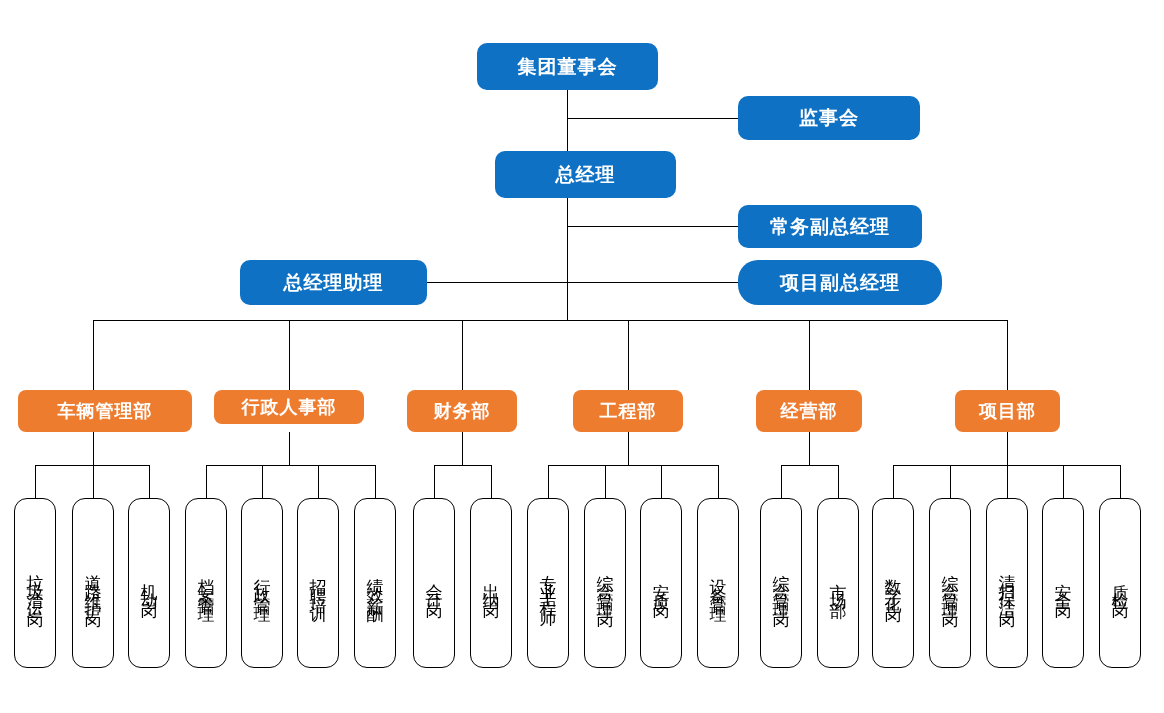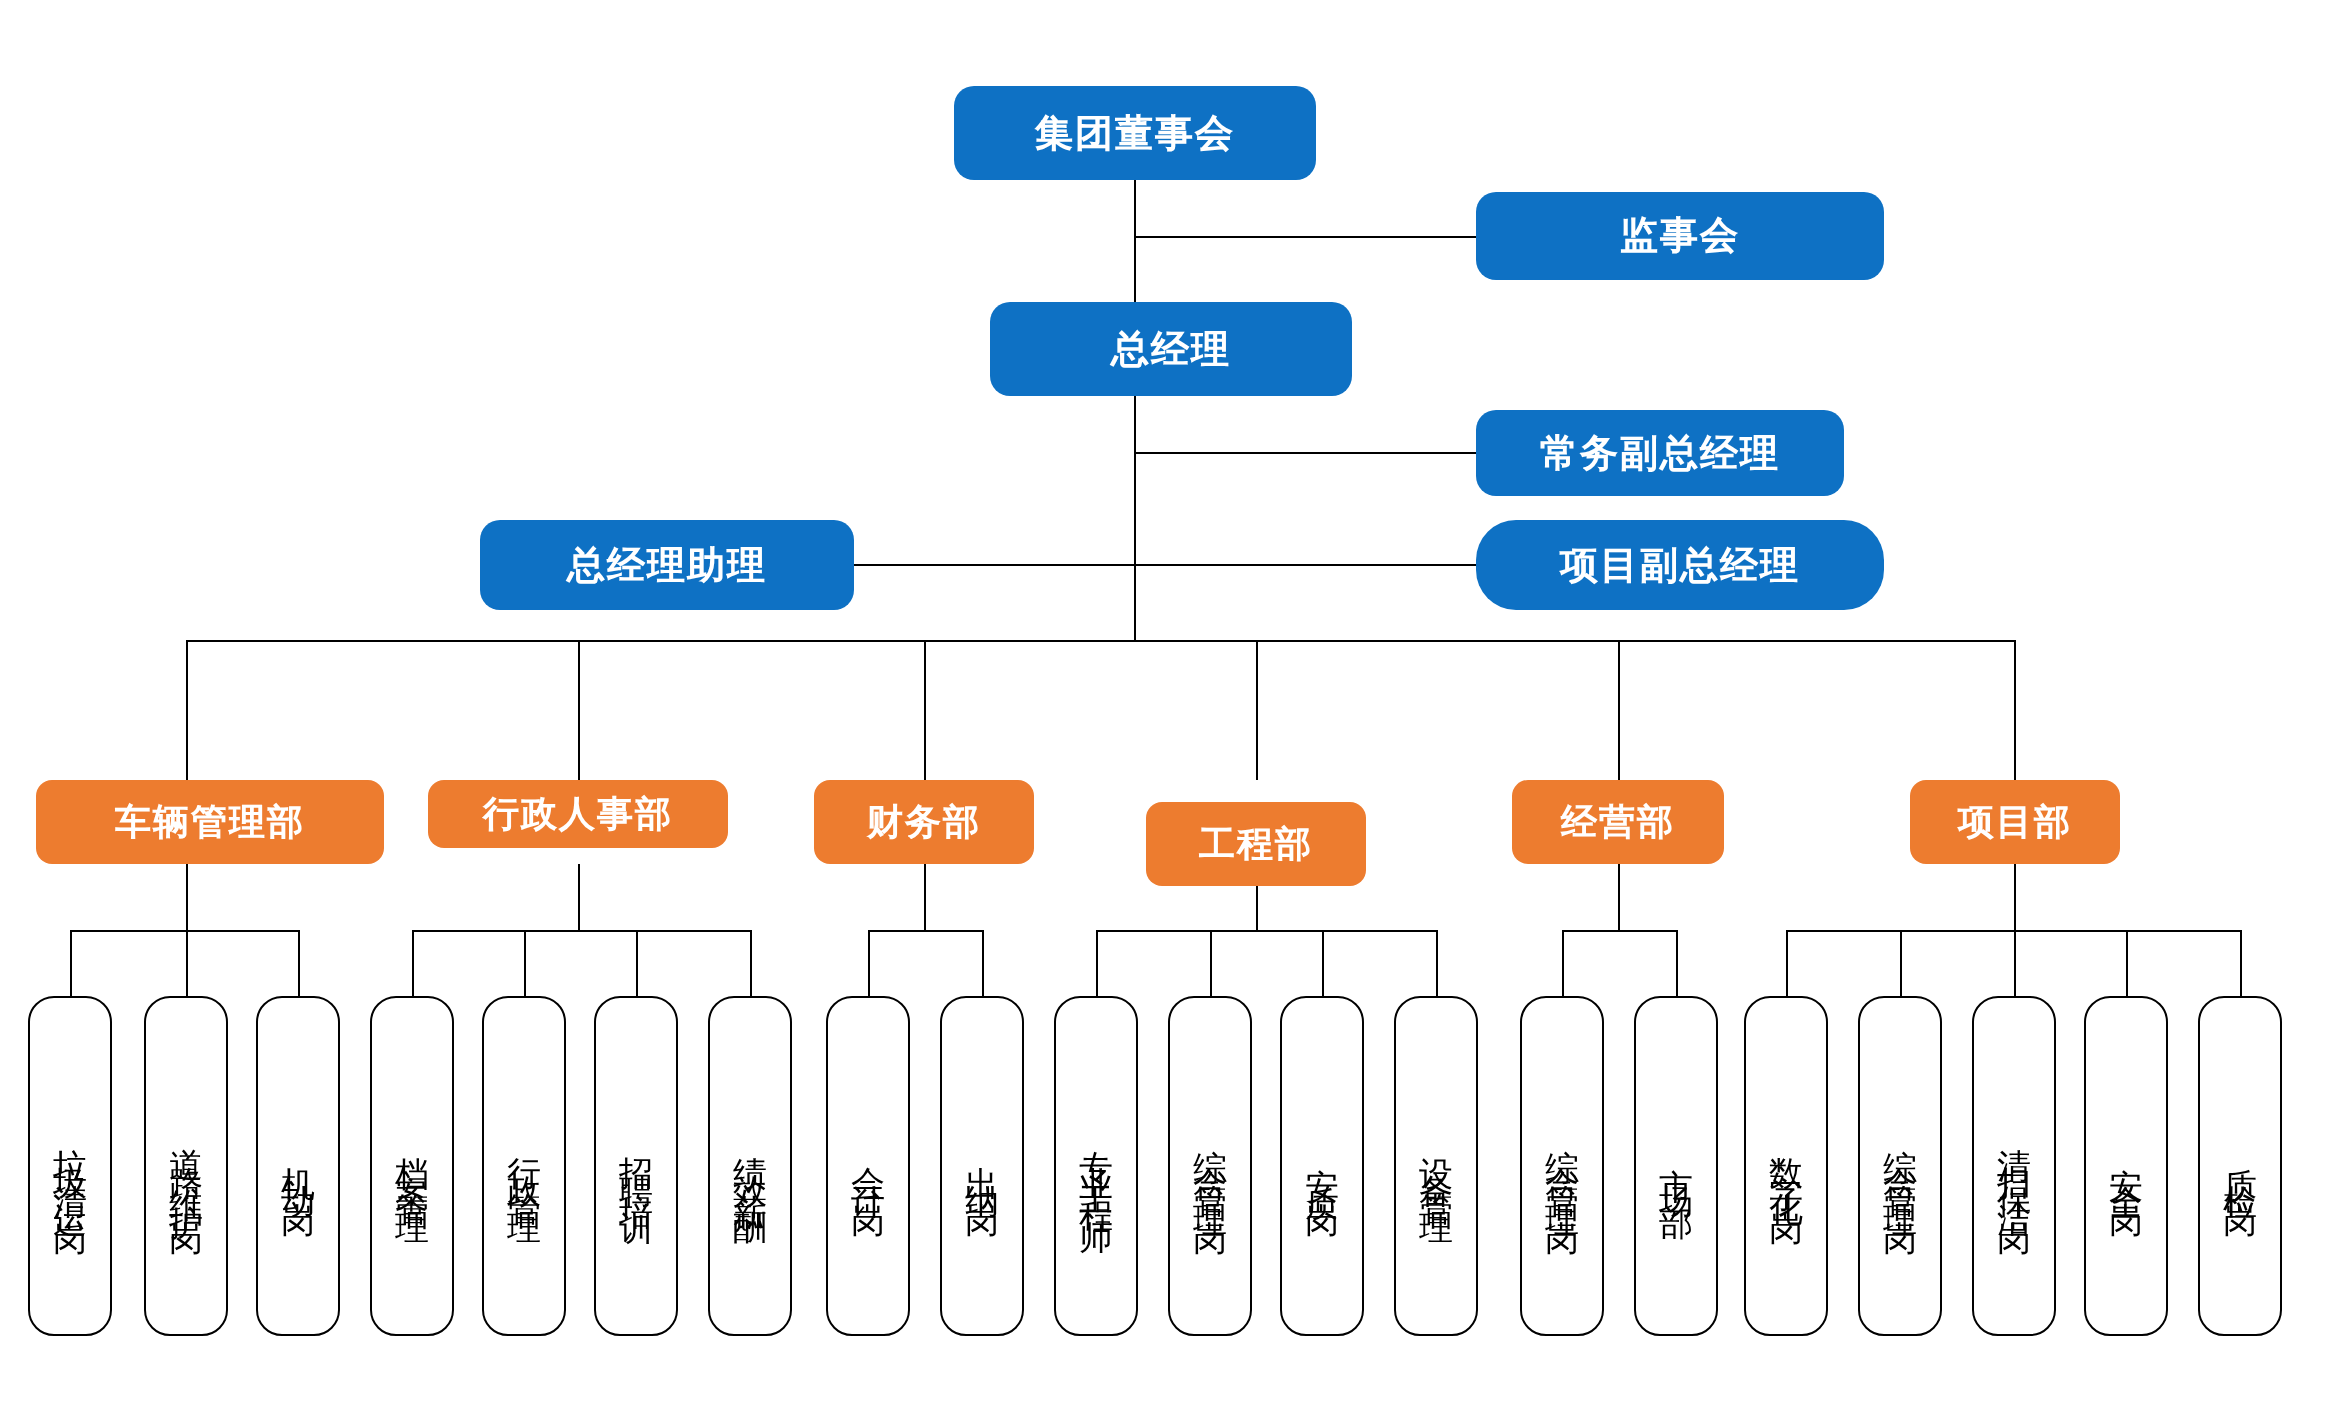--- a/index.html
+++ b/index.html
@@ -113,30 +113,30 @@
 
   <div class="line" style="left:1007px;top:432px;width:1px;height:33px;"></div>
   <div class="line" style="left:893px;top:465px;width:227px;height:1px;"></div>
   <div class="line" style="left:893px;top:465px;width:1px;height:33px;"></div>
   <div class="line" style="left:950px;top:465px;width:1px;height:33px;"></div>
   <div class="line" style="left:1007px;top:465px;width:1px;height:33px;"></div>
   <div class="line" style="left:1063px;top:465px;width:1px;height:33px;"></div>
   <div class="line" style="left:1120px;top:465px;width:1px;height:33px;"></div>
 
   <div class="node blue" style="left:477px;top:43px;width:181px;height:47px;">集团董事会</div>
-  <div class="node blue" style="left:738px;top:96px;width:204px;height:44px;">监事会</div>
+  <div class="node blue" style="left:738px;top:96px;width:182px;height:44px;">监事会</div>
   <div class="node blue" style="left:495px;top:151px;width:181px;height:47px;">总经理</div>
   <div class="node blue" style="left:738px;top:205px;width:184px;height:43px;">常务副总经理</div>
   <div class="node blue" style="left:240px;top:260px;width:187px;height:45px;">总经理助理</div>
   <div class="node blue" style="left:738px;top:260px;width:204px;height:45px;border-radius:20px;">项目副总经理</div>
 
   <div class="node orange" style="left:18px;top:390px;width:174px;height:42px;">车辆管理部</div>
   <div class="node orange" style="left:214px;top:390px;width:150px;height:34px;">行政人事部</div>
   <div class="node orange" style="left:407px;top:390px;width:110px;height:42px;">财务部</div>
-  <div class="node orange" style="left:573px;top:390px;width:110px;height:42px;margin-top:11px;">工程部</div>
+  <div class="node orange" style="left:573px;top:390px;width:110px;height:42px;">工程部</div>
   <div class="node orange" style="left:756px;top:390px;width:106px;height:42px;">经营部</div>
   <div class="node orange" style="left:955px;top:390px;width:105px;height:42px;">项目部</div>
 
   <div class="post" style="left:14px;">垃圾清运岗</div>
   <div class="post" style="left:72px;">道路维护岗</div>
   <div class="post" style="left:128px;">机动岗</div>
 
   <div class="post" style="left:185px;">档案管理</div>
   <div class="post" style="left:241px;">行政管理</div>
   <div class="post" style="left:297px;">招聘培训</div>

